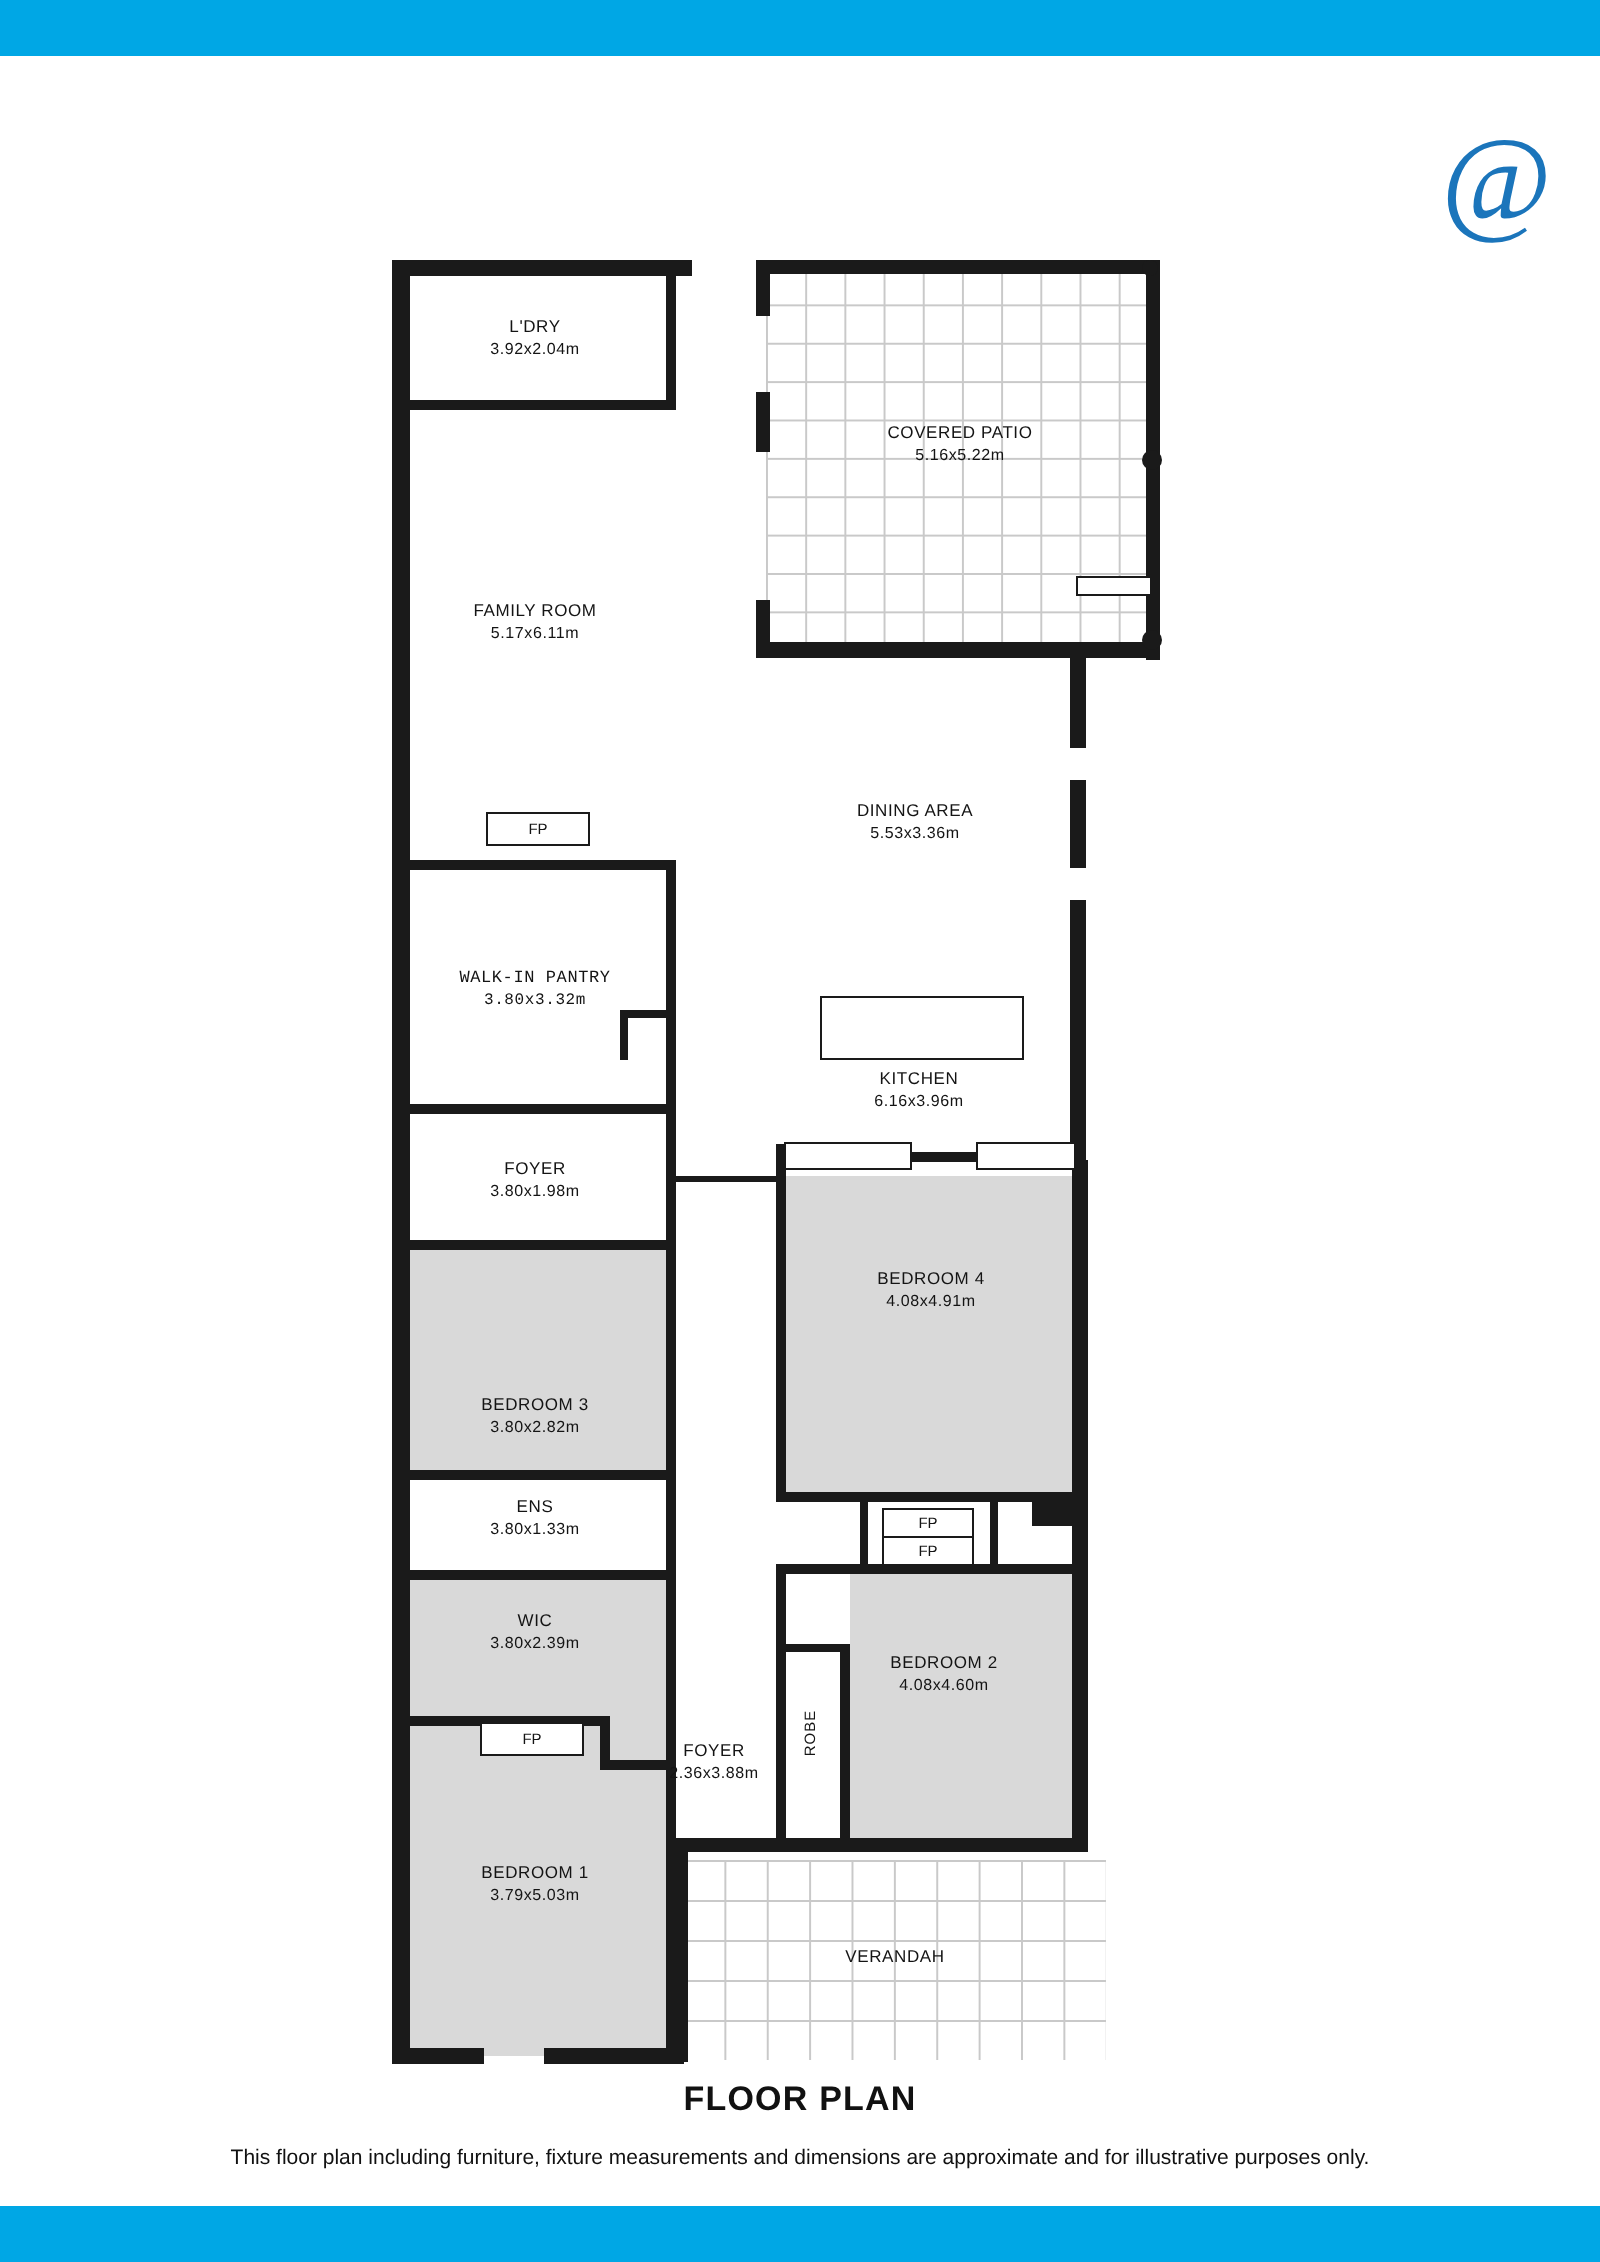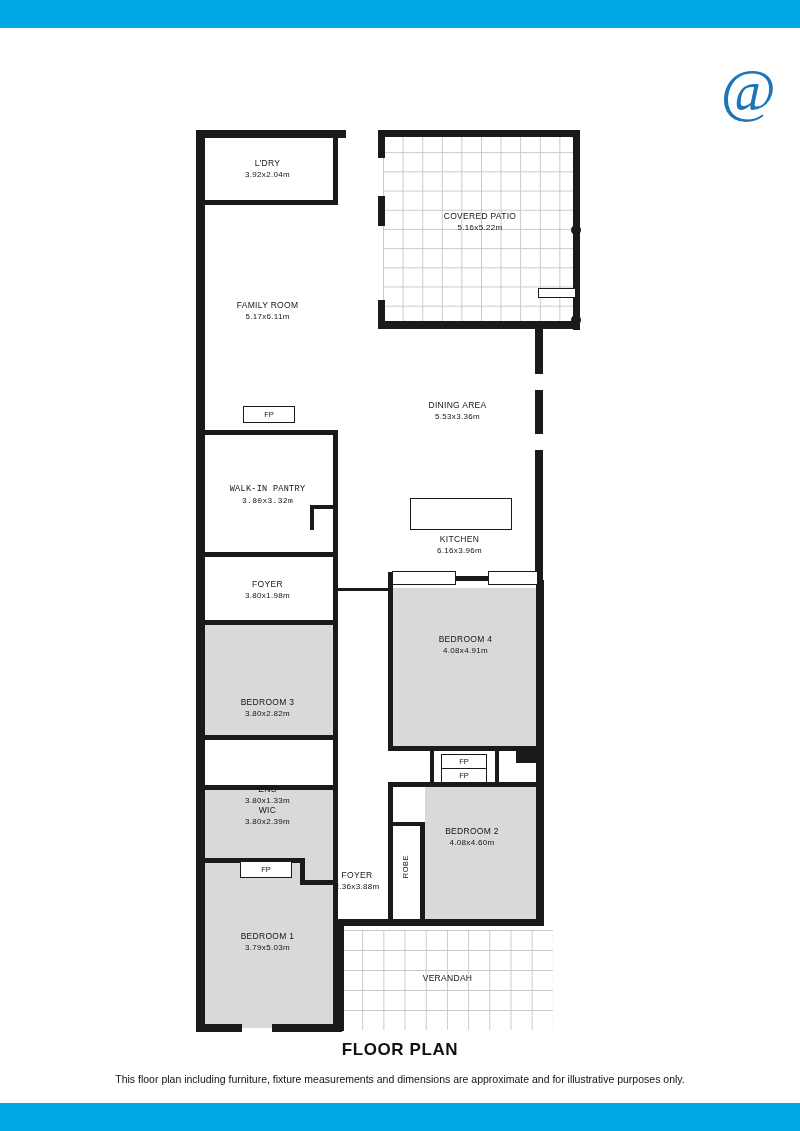--- a/index.html
+++ b/index.html
@@ -285,21 +285,21 @@
   <div class="label" style="left:398px; top:634px; width:135px;">
     <span class="nm">BEDROOM 4</span>
     <span class="dim">4.08x4.91m</span>
   </div>
 
   <div class="label" style="left:200px; top:666px; width:135px;margin-top:31px;">
     <span class="nm">BEDROOM 3</span>
     <span class="dim">3.80x2.82m</span>
   </div>
 
-  <div class="label" style="left:200px; top:748px; width:135px;margin-top:36px;">
+  <div class="label" style="left:200px; top:748px; width:135px;">
     <span class="nm">ENS</span>
     <span class="dim">3.80x1.33m</span>
   </div>
 
   <div class="label" style="left:200px; top:805px; width:135px;">
     <span class="nm">WIC</span>
     <span class="dim">3.80x2.39m</span>
   </div>
 
   <div class="label" style="left:412px; top:826px; width:120px;">

